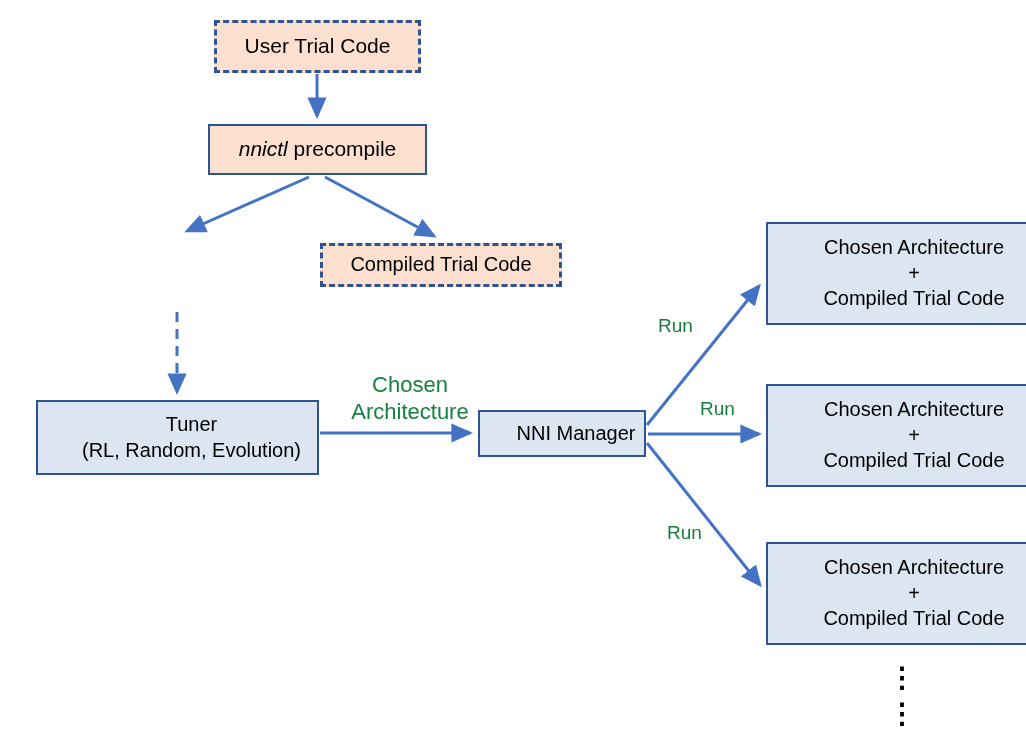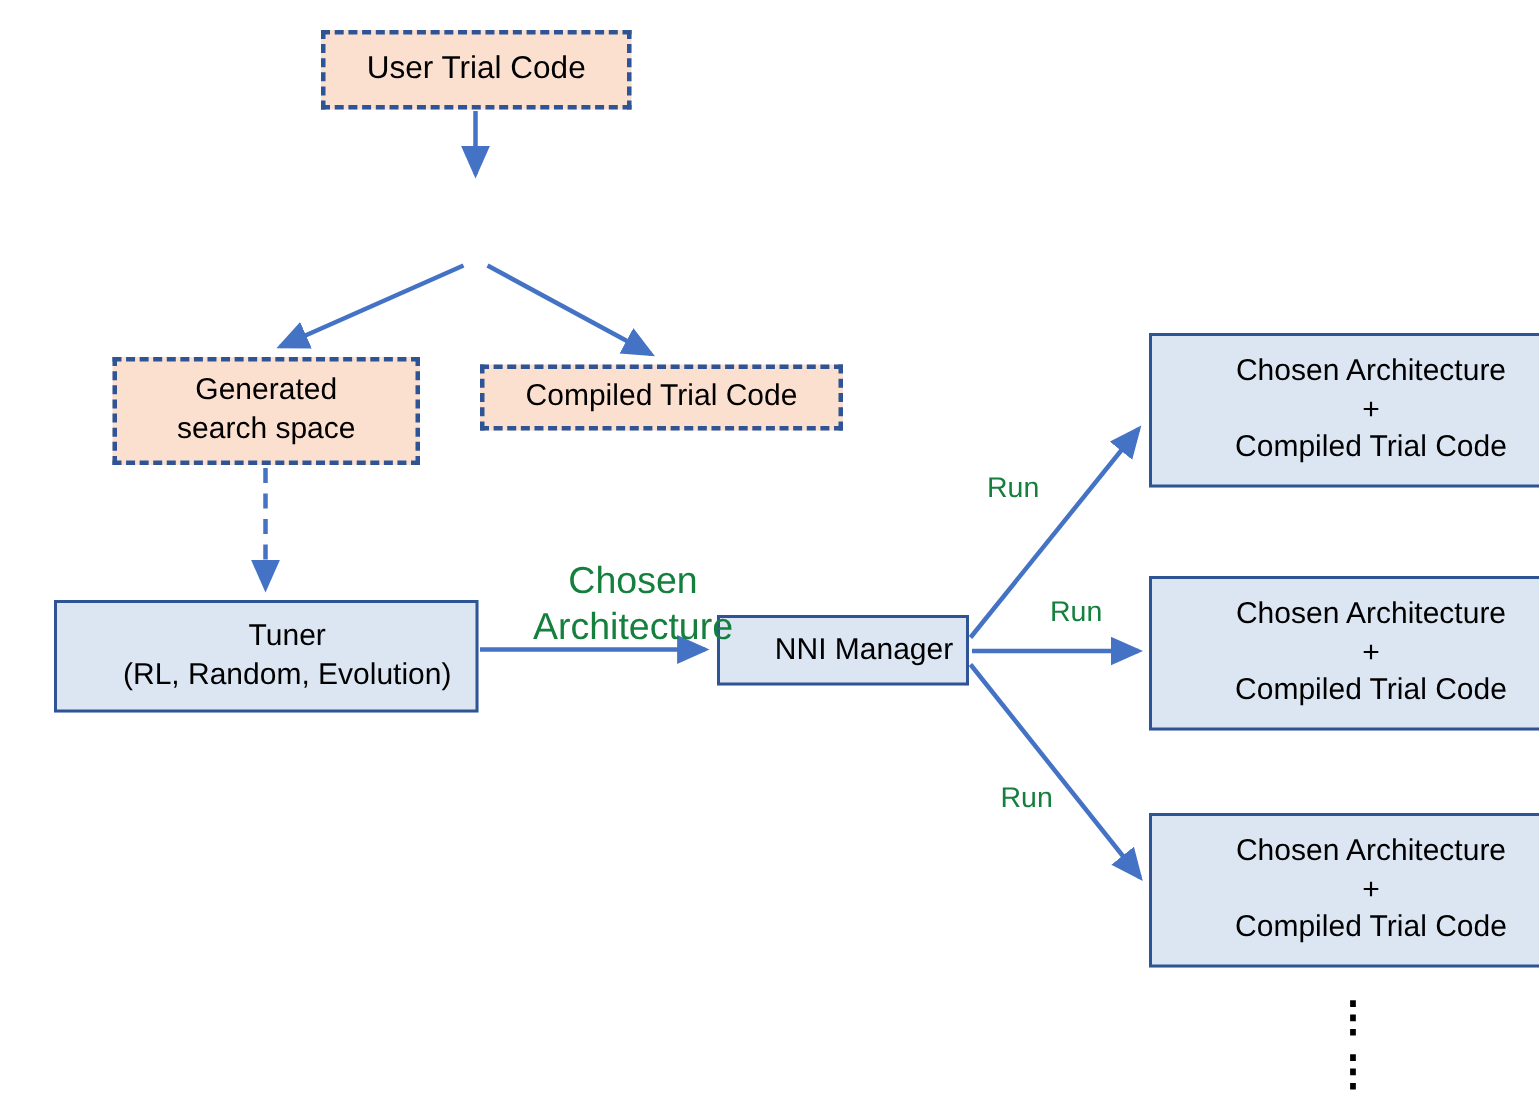--- a/index.html
+++ b/index.html
@@ -115,25 +115,26 @@
 
     <g>
       <line x1="625" y1="443" x2="738" y2="585" stroke="#4472C4" stroke-width="3" marker-end="url(#ah)"></line>
     </g>
   </svg>
 
   <div class="node peach-dashed" style="left:192px; top:20px; width:207px; height:53px; font-size:21px;">
     <span class="line">User Trial Code</span>
   </div>
 
+  <div class="node peach-solid" style="left:186px; top:124px; width:219px; height:51px; font-size:21px;">
+    <span class="line">
+      <em class="italic">nnictl</em><span> precompile</span>
+    </span>
+  </div>
 
-  <div class="node peach-dashed" style="left:53px; top:238px; width:205px; height:72px; font-size:20px;">
-    <span class="line">Generated</span>
-    <span class="line">search space</span>
-  </div>
 
   <div class="node peach-dashed" style="left:298px; top:243px; width:242px; height:44px; font-size:20px;">
     <span class="line">Compiled Trial Code</span>
   </div>
 
   <div class="node blue-solid" style="left:456px; top:410px; width:168px; height:47px; font-size:20px;">
     <span class="line">NNI Manager</span>
   </div>
 
   <div class="node blue-solid" style="left:14px; top:400px; width:283px; height:75px; font-size:20px;">
@@ -152,21 +153,21 @@
     <span class="line">+</span>
     <span class="line">Compiled Trial Code</span>
   </div>
 
   <div class="node blue-solid" style="left:744px; top:542px; width:268px; height:103px; font-size:20px;">
     <span class="line">Chosen Architecture</span>
     <span class="line">+</span>
     <span class="line">Compiled Trial Code</span>
   </div>
 
-  <div class="edge-label" style="left:300px; top:372px; width:200px; font-size:25px;">
+  <div class="edge-label" style="left:288px; top:372px; width:200px; font-size:22px;">
     <span style="display:block;">Chosen</span>
     <span style="display:block;">Architecture</span>
   </div>
 
   <div class="edge-label" style="left:636px; top:314px; font-size:19px;">Run</div>
 
   <div class="edge-label" style="left:678px; top:397px; font-size:19px;">Run</div>
 
   <div class="edge-label" style="left:645px; top:521px; font-size:19px;">Run</div>
 

